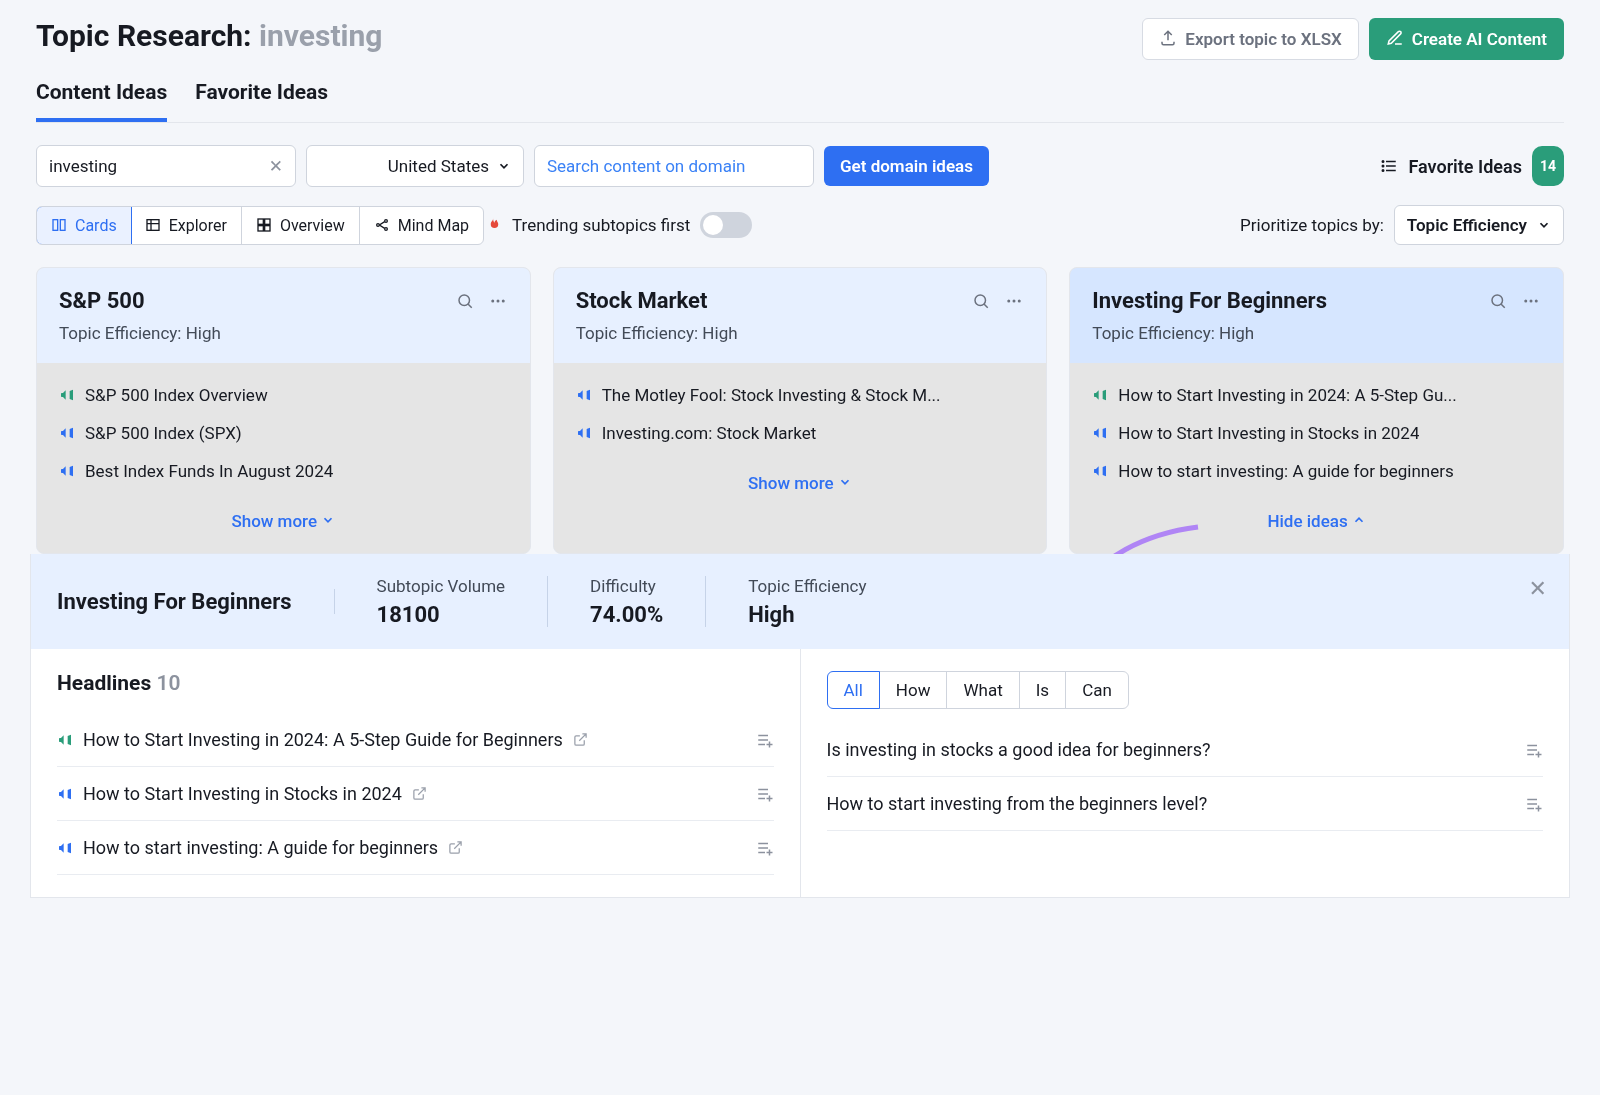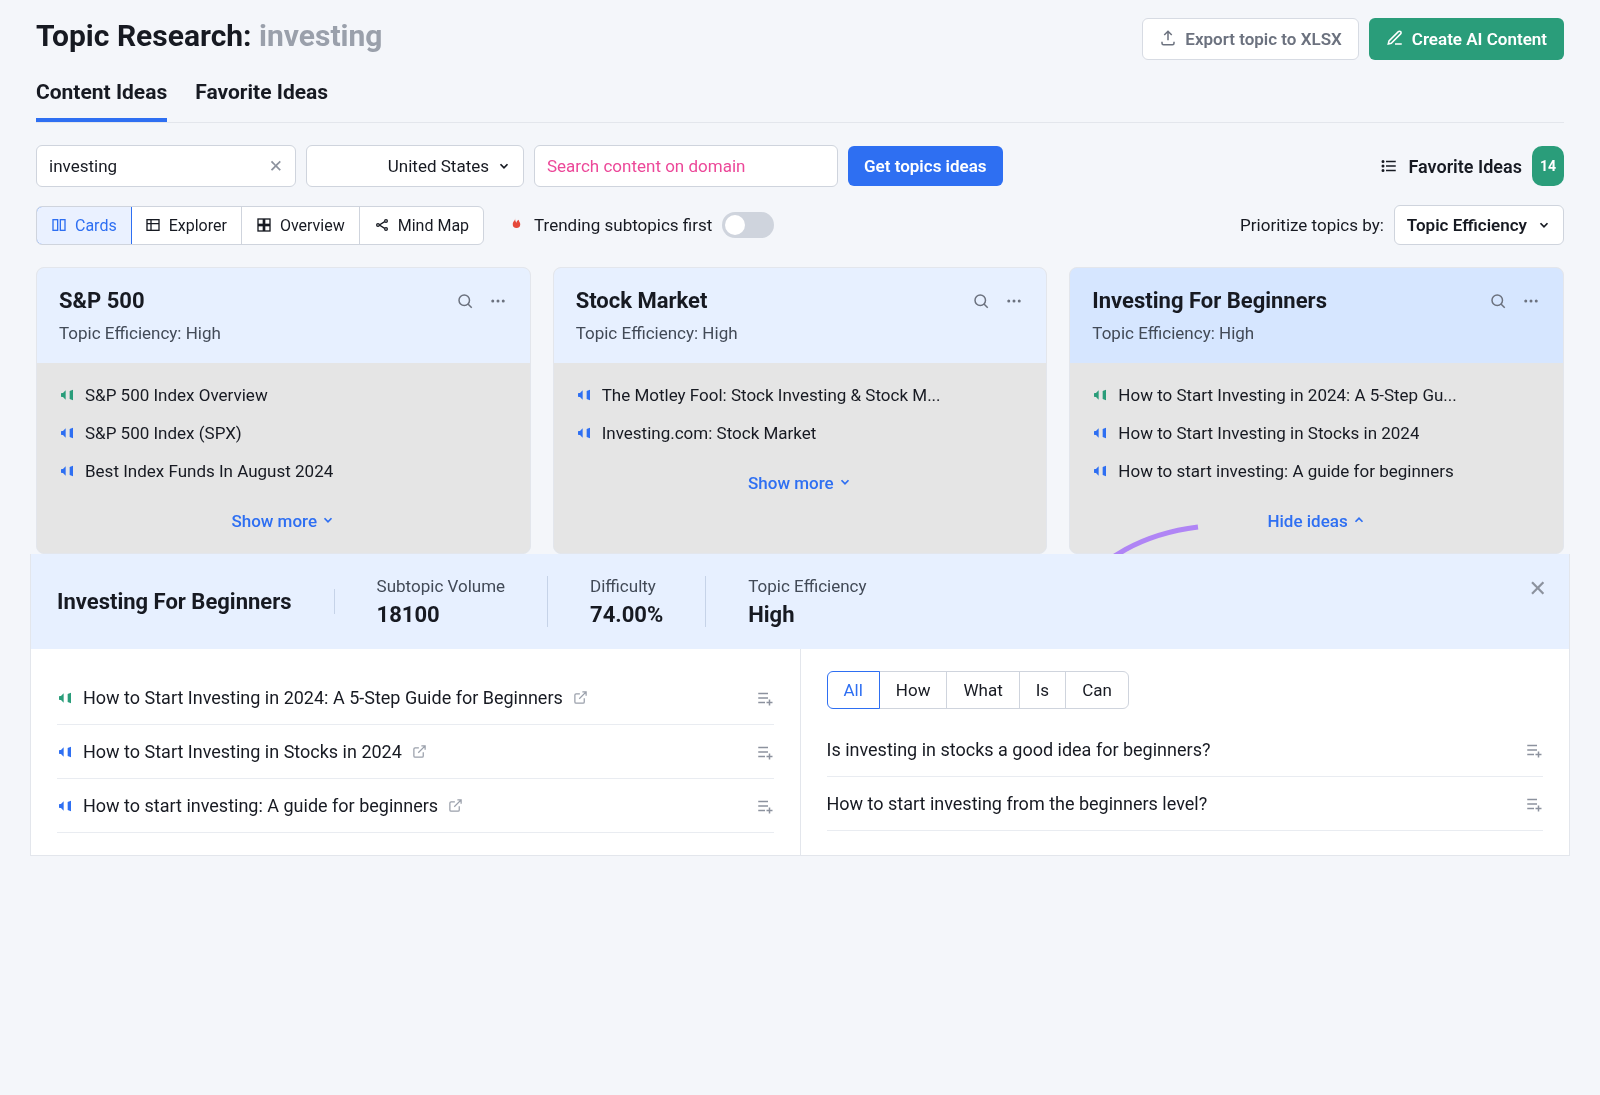--- a/index.html
+++ b/index.html
@@ -12,25 +12,25 @@
 .btn{display:inline-flex;align-items:flex-start;gap:8px;border-radius:6px;padding:10px 16px;font-size:17px;font-weight:600;cursor:pointer;border:1px solid transparent}
 .btn-export{background:#fff;color:#6c727f;border:1px solid #d7dbe3}
 .btn-create{background:#2a9d7a;color:#fff}
 .tabs{display:flex;gap:28px;margin-top:20px;border-bottom:1px solid #e3e6ec}
 .tab{font-size:21px;font-weight:700;color:#171a22;padding:0 0 14px 0;cursor:pointer;border-bottom:4px solid transparent}
 .tab.active{border-bottom:4px solid #2e6ff2}
 .filters{display:flex;align-items:center;gap:10px;margin:22px 0 18px 0}
 .input{background:#fff;border:1px solid #cfd4dd;border-radius:6px;padding:10px 12px;font-size:17px;color:#171a22;display:flex;align-items:center;gap:8px}
 .search-topic{width:260px;display:flex;justify-content:space-between}
 .loc{width:218px;display:flex;justify-content:flex-end}
-.search-domain{width:304px;color:#ec4899}
+.search-domain{width:280px;color:#3b82f6}
 .btn-ideas{background:#2e6ff2;color:#fff;border:none}
 .fav-link{margin-left:auto;display:flex;align-items:center;gap:10px;font-size:18px;font-weight:600;color:#171a22;cursor:pointer}
 .badge{background:#2a9d7a;color:#fff;border-radius:10px;padding:12px 8px;font-size:14px;font-weight:700}
-.views{display:flex;align-items:center;gap:22px;margin-bottom:22px}
+.views{display:flex;align-items:center;margin-bottom:22px}
 .seg{display:flex;border:1px solid #cfd4dd;border-radius:6px;overflow:hidden;background:#fff}
 .seg-btn{display:flex;align-items:center;gap:8px;padding:9px 14px;font-size:16px;color:#171a22;cursor:pointer;border-right:1px solid #cfd4dd}
 .seg-btn:last-child{border-right:none}
 .seg-btn.active{background:#eaf1ff;color:#2e6ff2;border:1px solid #2e6ff2;margin:-1px;border-radius:6px 0 0 6px}
 .trend{display:flex;align-items:center;gap:10px;font-size:17px}
 .toggle{width:52px;height:26px;border-radius:14px;background:#cfd4dd;position:relative}
 .toggle::after{content:"";position:absolute;left:3px;top:3px;width:20px;height:20px;border-radius:50%;background:#fff}
 .prio{margin-left:auto;display:flex;align-items:center;gap:10px;font-size:17px}
 .select{background:#fff;border:1px solid #cfd4dd;border-radius:6px;padding:9px 12px;font-size:17px;font-weight:600;display:flex;align-items:center;gap:10px;cursor:pointer}
 .cards{display:flex;gap:22px}
@@ -107,21 +107,21 @@
       <span>investing</span>
       <span style="color:#8c929e">✕</span>
     </div>
     <div class="input loc">
       <span>United States</span>
       <svg width="14" height="14" viewBox="0 0 24 24" fill="none" stroke="#171a22" stroke-width="3">
           <path d="M6 9l6 6 6-6"></path>
         </svg>
     </div>
     <div class="input search-domain">Search content on domain</div>
-    <button class="btn btn-ideas">Get topics ideas</button>
+    <button class="btn btn-ideas">Get domain ideas</button>
     <div class="fav-link">
       <svg width="18" height="18" viewBox="0 0 24 24" fill="none" stroke="#171a22" stroke-width="2">
           <line x1="8" y1="6" x2="21" y2="6"></line>
           <line x1="8" y1="12" x2="21" y2="12"></line>
           <line x1="8" y1="18" x2="21" y2="18"></line>
           <circle cx="4" cy="6" r="1"></circle>
           <circle cx="4" cy="12" r="1"></circle>
           <circle cx="4" cy="18" r="1"></circle>
         </svg>
       <span>Favorite Ideas</span>
@@ -326,20 +326,23 @@
         <div class="det-val">74.00%</div>
       </div>
       <div>
         <div class="det-lbl">Topic Efficiency</div>
         <div class="det-val">High</div>
       </div>
       <div class="det-close">✕</div>
     </div>
     <div class="det-body">
       <div class="col">
+        <div class="col-title">
+          <span>Headlines</span> <span class="col-count">10</span>
+        </div>
         <div id="hl">
             <div class="hrow">
               <div class="hrow-l">
                 <svg class="ic" width="16" height="16" viewBox="0 0 24 24">
                   <path class="mega g" d="M3 10v4a1 1 0 0 0 1 1h2l4 4V5L6 9H4a1 1 0 0 0-1 1zm13-4v12l5 2V4l-5 2z"></path>
                 </svg>
                 <span>How to Start Investing in 2024: A 5-Step Guide for Beginners</span> 
                 <svg class="ic ext" width="15" height="15" viewBox="0 0 24 24" fill="none" stroke="currentColor" stroke-width="2">
                   <path d="M18 13v6a2 2 0 0 1-2 2H5a2 2 0 0 1-2-2V8a2 2 0 0 1 2-2h6M15 3h6v6M10 14L21 3"></path>
                 </svg>

